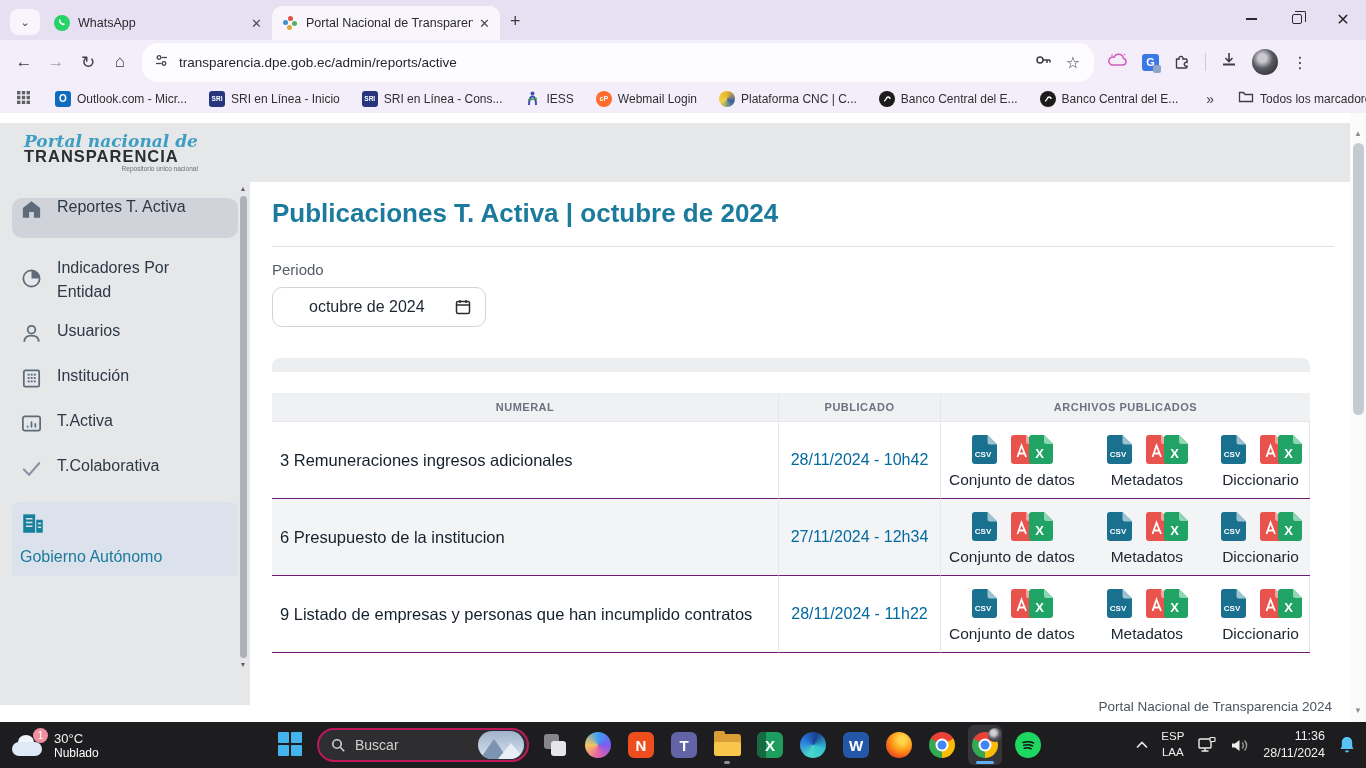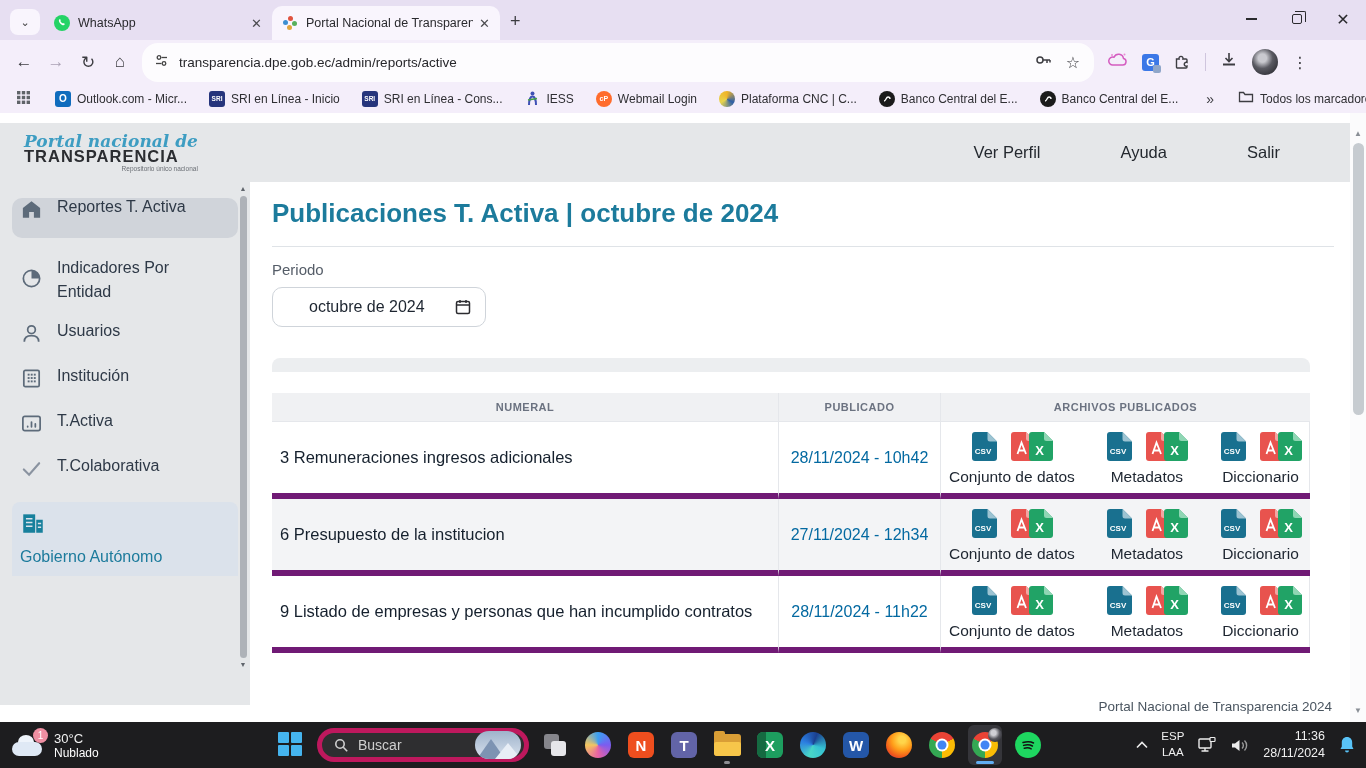--- a/index.html
+++ b/index.html
@@ -75,21 +75,21 @@
   .periodo-label { margin-top:14px; font-size:15px; color:#555d68; }
   .periodo-input { margin-top:9px; width:214px; height:40px; border:1px solid #cfd4da; border-radius:10px; display:flex; align-items:center; padding:0 14px 0 36px; }
   .periodo-input .val { font-size:16px; color:#1d2530; }
   .periodo-input svg { margin-left:auto; }
 
   .tablecard { margin-top:31px; width:1038px; }
   .card-topbar { height:14px; background:#eceef0; border-radius:8px 8px 0 0; }
   .card-gap { height:21px; background:#fff; }
   .grid { display:grid; grid-template-columns:506px 162px 370px; border-right:1px solid #e5e7eb; }
   .th { background:#f0f1f3; border-bottom:1px solid #e5e7eb; height:29px; display:flex; align-items:center; justify-content:center; font-size:11px; letter-spacing:.5px; color:#6b7280; font-weight:600; }
-  .td { border-bottom:6px solid #701a75; min-height:77px; display:flex; align-items:center;text-align:center; }
+  .td { border-bottom:1px solid #701a75; min-height:77px; display:flex; align-items:center;text-align:center; }
   .td.c2,.th.c2,.td.c3,.th.c3 { border-left:1px solid #e5e7eb; }
   .row-alt { background:#f3f4f6; }
   .td-numeral { padding-left:8px; font-size:16.5px; color:#15202d; }
   .td-pub { justify-content:center; font-size:16px; color:#0369a1; }
   .td-arch { justify-content:space-between; padding:8px 8px 6px 8px; }
   .fgroup { display:flex; flex-direction:column; align-items:center; }
   .ficons { display:flex; align-items:flex-start; gap:12px; height:32px; }
   .fcluster { position:relative; width:44px; height:31px; }
   .fcluster svg { position:absolute; top:0; }
   .fcluster .f-pdf { left:0; }
@@ -107,21 +107,21 @@
   .weather { display:flex; align-items:center; gap:8px; margin-left:10px; width:250px; }
   .cloud { position:relative; width:36px; height:26px; }
   .cloud .c1 { position:absolute; left:2px; bottom:2px; width:30px; height:14px; background:#dfe9f5; border-radius:8px; }
   .cloud .c2 { position:absolute; left:8px; bottom:9px; width:16px; height:14px; background:#eef4fb; border-radius:50%; }
   .cloud .badge { position:absolute; right:-2px; top:-4px; width:15px; height:15px; background:#ef8fa2; border-radius:50%; font-size:10px; color:#fff; display:flex; align-items:center; justify-content:center; }
   .w-temp { font-size:13px; color:#f2f2f2; }
   .w-desc { font-size:12px; color:#ffffff; }
   .tb-center { display:flex; align-items:center; gap:9px; margin-left:14px; }
   .startlogo { width:26px; height:26px; display:grid; grid-template-columns:11px 11px; grid-template-rows:11px 11px; gap:2px; }
   .startlogo i { background:#45b4ee; border-radius:1px; }
-  .searchpill { width:212px; height:34px; background:#2e2e30; border:5px solid #be185d; border-radius:17px; display:flex; align-items:center; padding:0 3px 0 12px; }
+  .searchpill { width:212px; height:34px; background:#2e2e30; border:2px solid #be185d; border-radius:17px; display:flex; align-items:center; padding:0 3px 0 12px; }
   .searchpill .q { font-size:14px; color:#cfcfcf; margin-left:9px; }
   .searchpill .simg { margin-left:auto; width:46px; height:28px; border-radius:14px; overflow:hidden; position:relative; background:linear-gradient(#9fb3cb,#d9e2ee); }
   .searchpill .simg i { position:absolute; bottom:0; width:0; height:0; }
   .searchpill .simg .m1 { left:2px; border-left:14px solid transparent; border-right:14px solid transparent; border-bottom:20px solid #7d93b2; }
   .searchpill .simg .m2 { left:20px; border-left:13px solid transparent; border-right:13px solid transparent; border-bottom:16px solid #e8eef6; }
   .tk { width:34px; height:40px; display:flex; align-items:center; justify-content:center; position:relative; }
   .tk .dot { position:absolute; bottom:1px; left:50%; transform:translateX(-50%); width:6px; height:3px; background:#8d8d92; border-radius:2px; }
   .tk.tk-active { background:#35353a; border-radius:6px; }
   .tk.tk-active .dot { width:18px; background:#62aef2; }
   .taskview { position:relative; width:22px; height:22px; }
@@ -324,25 +324,20 @@
   </div>
 
   <div class="page">
 
     <div class="site-header">
       <div class="logo">
         <div class="logo-script">Portal nacional de</div>
         <div class="logo-main">TRANSPARENCIA</div>
         <div class="logo-tag">Repositorio único nacional</div>
       </div>
-      <div class="site-nav">
-        <span>Ver Perfil</span>
-        <span>Ayuda</span>
-        <span>Salir</span>
-      </div>
     </div>
 
     <div class="sidebar">
       <div class="sb-item active">
         <span>
           <svg width="23" height="23" viewBox="0 0 24 24">
               <path d="M12 3.5 L21 10.5 V20.5 H14.5 V14.5 H9.5 V20.5 H3 V10.5 Z" fill="#5d6b7a"></path>
             </svg>
         </span>
         <span class="lbl">Reportes T. Activa</span>

